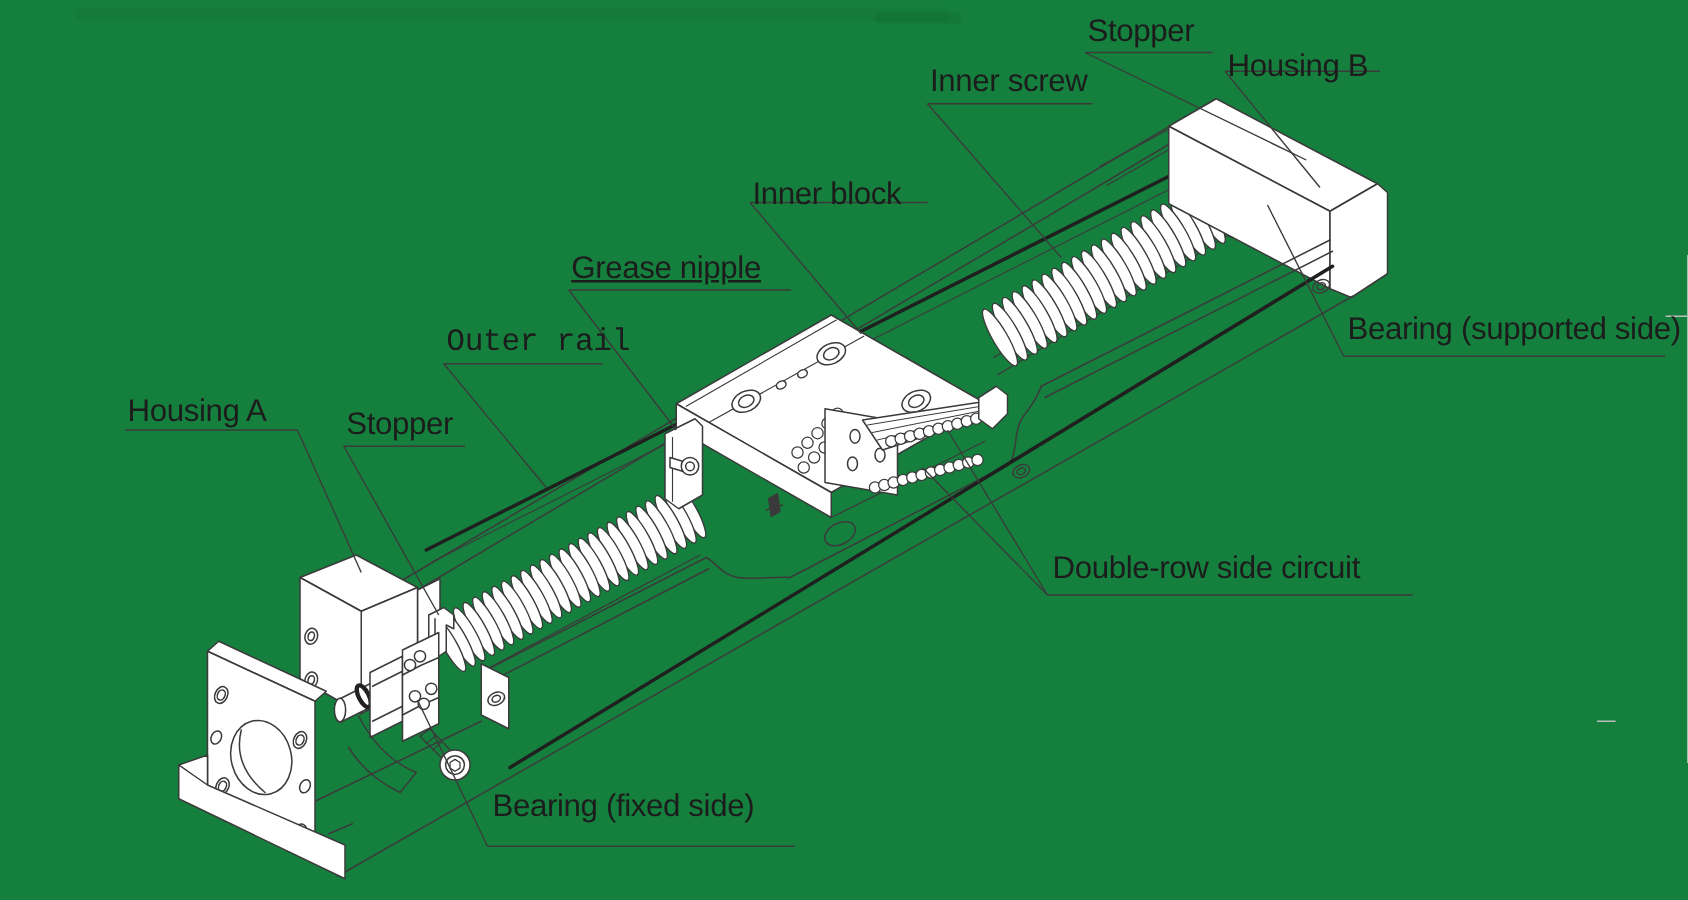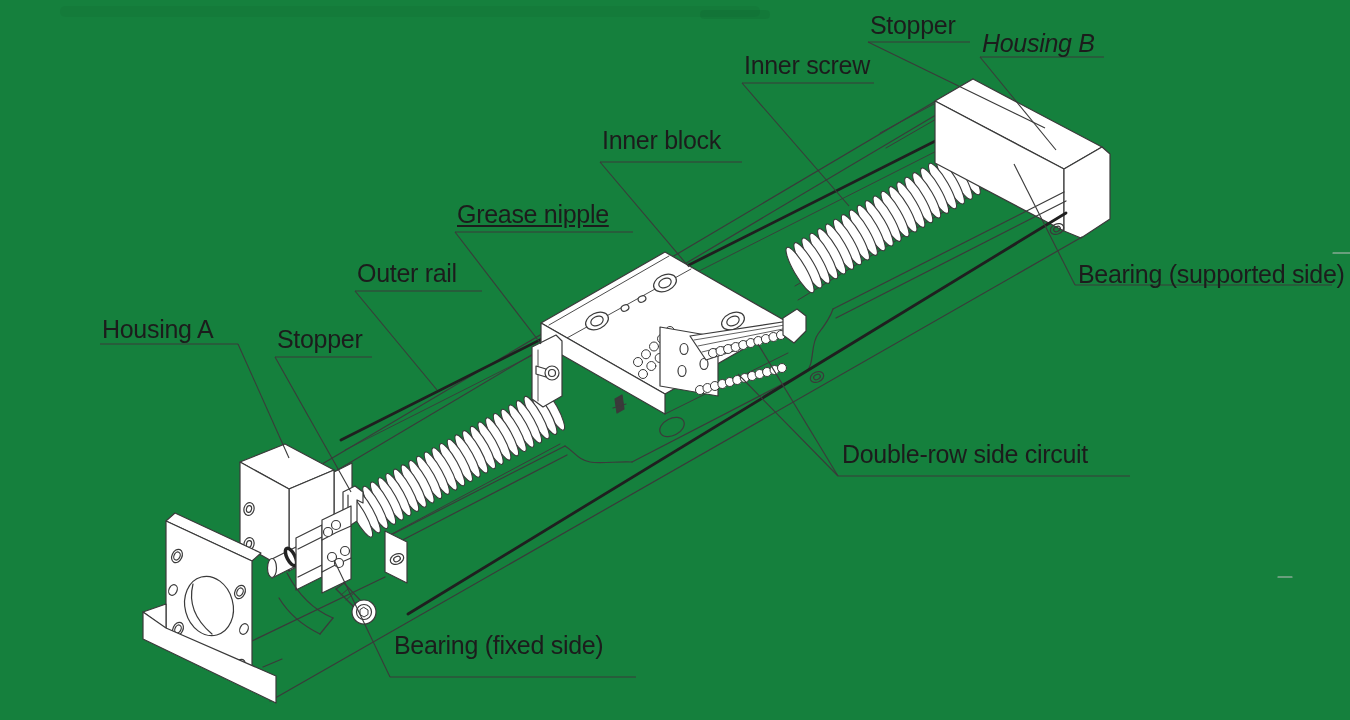--- a/index.html
+++ b/index.html
@@ -312,25 +312,25 @@
       <line x1="1075" y1="285" x2="1014" y2="164"></line>
       <line x1="838" y1="476" x2="1130" y2="476"></line>
       <line x1="838" y1="476" x2="758" y2="344"></line>
       <line x1="838" y1="476" x2="738" y2="374"></line>
       <line x1="390" y1="677" x2="636" y2="677"></line>
       <line x1="390" y1="677" x2="334" y2="560"></line>
     </svg>
 
 <div>
   <div class="part-label" style="left: 870px; top: 12px;">Stopper</div>
-  <div class="part-label" style="left: 982px; top: 30px; font-style: italic;">Housing B</div>
+  <div class="part-label" style="left: 982px; top: 40px;">Housing B</div>
   <div class="part-label" style="left: 744px; top: 52px;">Inner screw</div>
-  <div class="part-label" style="left: 602px; top: 127px;">Inner block</div>
+  <div class="part-label" style="left: 602px; top: 142px;">Inner block</div>
   <div class="part-label" style="left: 457px; top: 201px; text-decoration: underline;">Grease nipple</div>
-  <div class="part-label" style="left: 357px; top: 260px;">Outer rail</div>
+  <div class="part-label" style="left: 357px; top: 260px; font-family: Liberation Mono, monospace;">Outer rail</div>
   <div class="part-label" style="left: 102px; top: 316px;">Housing A</div>
   <div class="part-label" style="left: 277px; top: 326px;">Stopper</div>
-  <div class="part-label" style="left: 1078px; top: 261px;">Bearing (supported side)</div>
+  <div class="part-label" style="left: 1078px; top: 250px;">Bearing (supported side)</div>
   <div class="part-label" style="left: 842px; top: 441px;">Double-row side circuit</div>
   <div class="part-label" style="left: 394px; top: 632px;">Bearing (fixed side)</div>
 </div>
 
 </div>
 
 </body></html>

